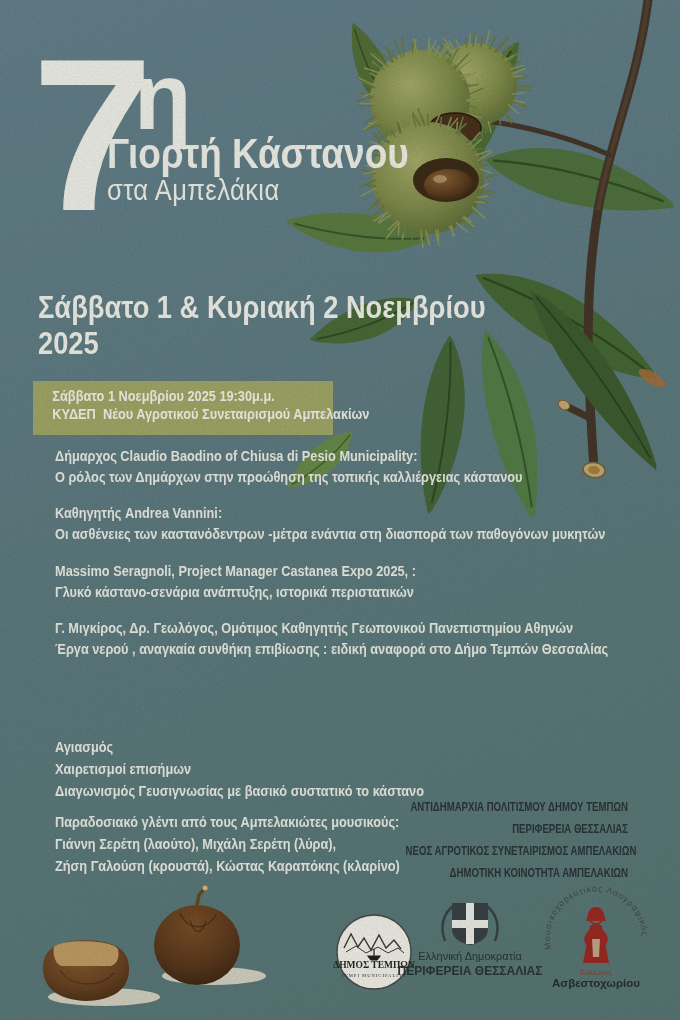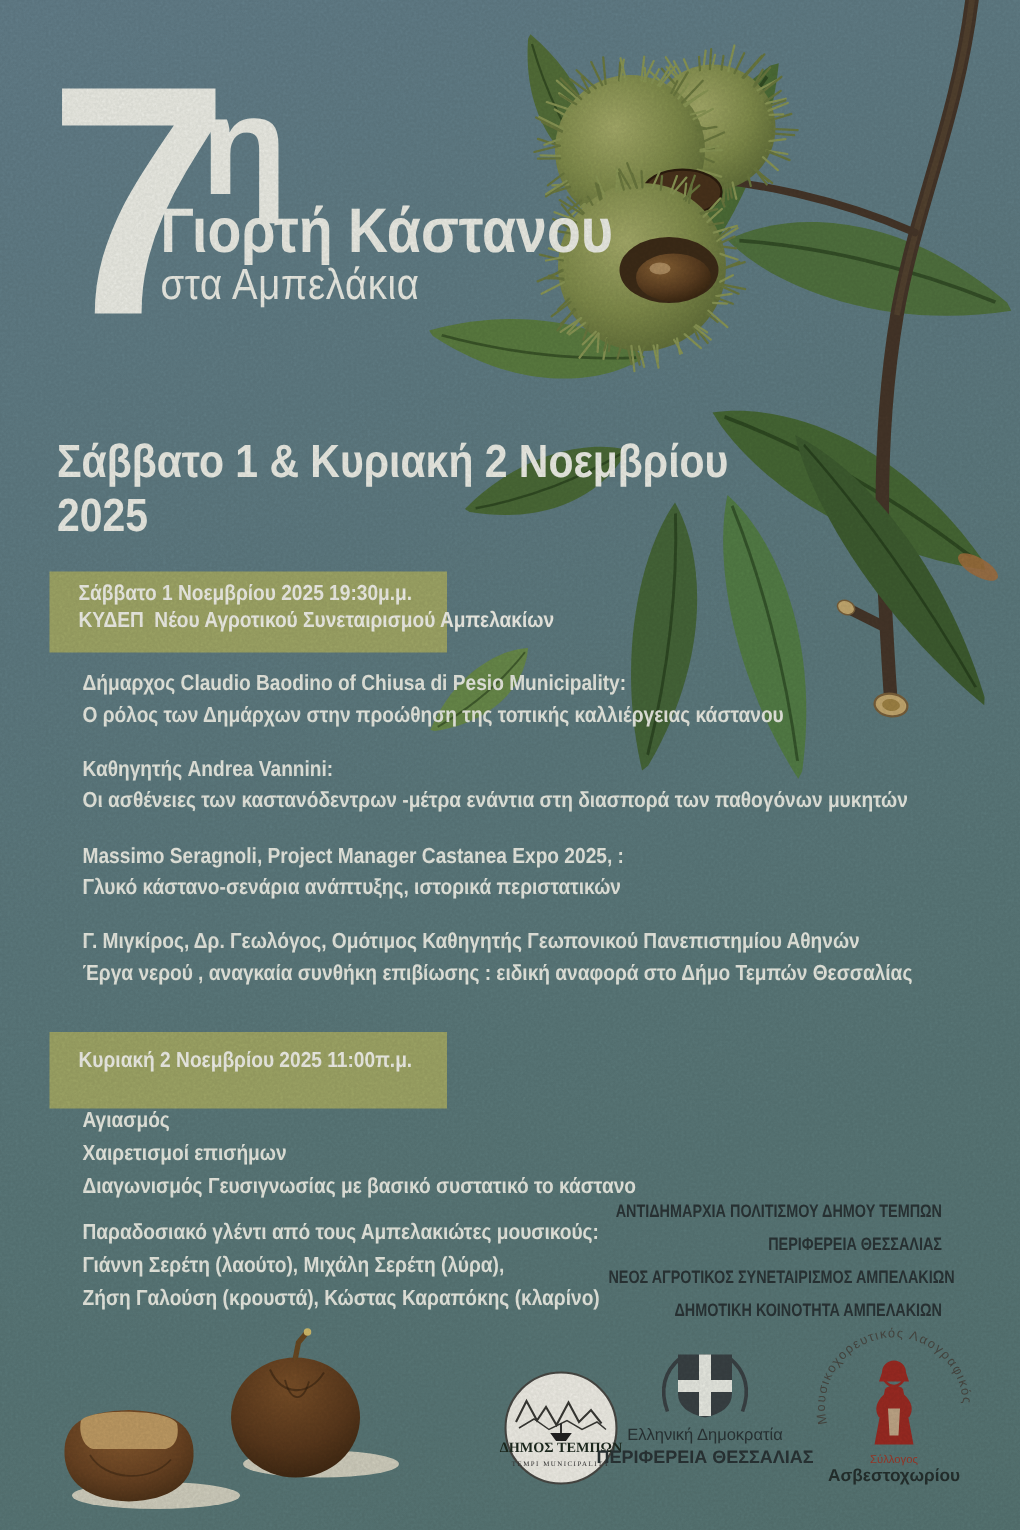--- a/index.html
+++ b/index.html
@@ -17,21 +17,21 @@
   
   #seven{left:32px;top:46px;font-size:218px;line-height:.82;font-weight:700;letter-spacing:-6px;}
   #eta{left:134px;top:50px;font-size:94px;line-height:1;font-weight:700;}
   #title-line1{left:107px;top:130px;font-size:42px;font-weight:700;white-space:nowrap;}
   #title-line2{left:107px;top:174px;font-size:29px;font-weight:400;letter-spacing:.5px;white-space:nowrap;}
 
   
   #dates{left:38px;top:290px;font-size:31px;font-weight:700;line-height:1.15;white-space:nowrap;}
 
   
-  .banner{left:33px;width:265px;background:#a3aa69;color:#f6f6ee;font-weight:700;}
+  .banner{left:33px;width:300px;background:#a3aa69;color:#f6f6ee;font-weight:700;}
   #banner1{top:381px;height:47px;padding-top:7px;}
   #banner2{top:688px;height:40px;padding-top:11px;}
   .banner .bline{padding-left:22px;font-size:14.5px;line-height:17.5px;white-space:pre;transform:scaleX(.88);transform-origin:left top;}
 
   
   .sched{left:55px;color:#eef0e7;font-size:14.5px;font-weight:700;line-height:21px;white-space:nowrap;transform:scaleX(.88);transform-origin:left top;}
   #p1{top:446px;} #p2{top:503px;} #p3{top:561px;} #p4{top:618px;}
   #p5{top:736px;line-height:22px;} #p6{top:811px;line-height:22px;}
 
   
@@ -387,23 +387,20 @@
   </div>
   <div class="abs sched" id="p3">
     <div>Massimo Seragnoli, Project Manager Castanea Expo 2025, :</div>
     <div>Γλυκό κάστανο-σενάρια ανάπτυξης, ιστορικά περιστατικών</div>
   </div>
   <div class="abs sched" id="p4">
     <div>Γ. Μιγκίρος, Δρ. Γεωλόγος, Ομότιμος Καθηγητής Γεωπονικού Πανεπιστημίου Αθηνών</div>
     <div>Έργα νερού , αναγκαία συνθήκη επιβίωσης : ειδική αναφορά στο Δήμο Τεμπών Θεσσαλίας</div>
   </div>
 
-  <div class="abs banner" id="banner2">
-    <div class="bline">Κυριακή 2 Νοεμβρίου 2025 11:00π.μ.</div>
-  </div>
 
   <div class="abs sched" id="p5">
     <div>Αγιασμός</div>
     <div>Χαιρετισμοί επισήμων</div>
     <div>Διαγωνισμός Γευσιγνωσίας με βασικό συστατικό το κάστανο</div>
   </div>
   <div class="abs sched" id="p6">
     <div>Παραδοσιακό γλέντι από τους Αμπελακιώτες μουσικούς:</div>
     <div>Γιάννη Σερέτη (λαούτο), Μιχάλη Σερέτη (λύρα),</div>
     <div>Ζήση Γαλούση (κρουστά), Κώστας Καραπόκης (κλαρίνο)</div>

